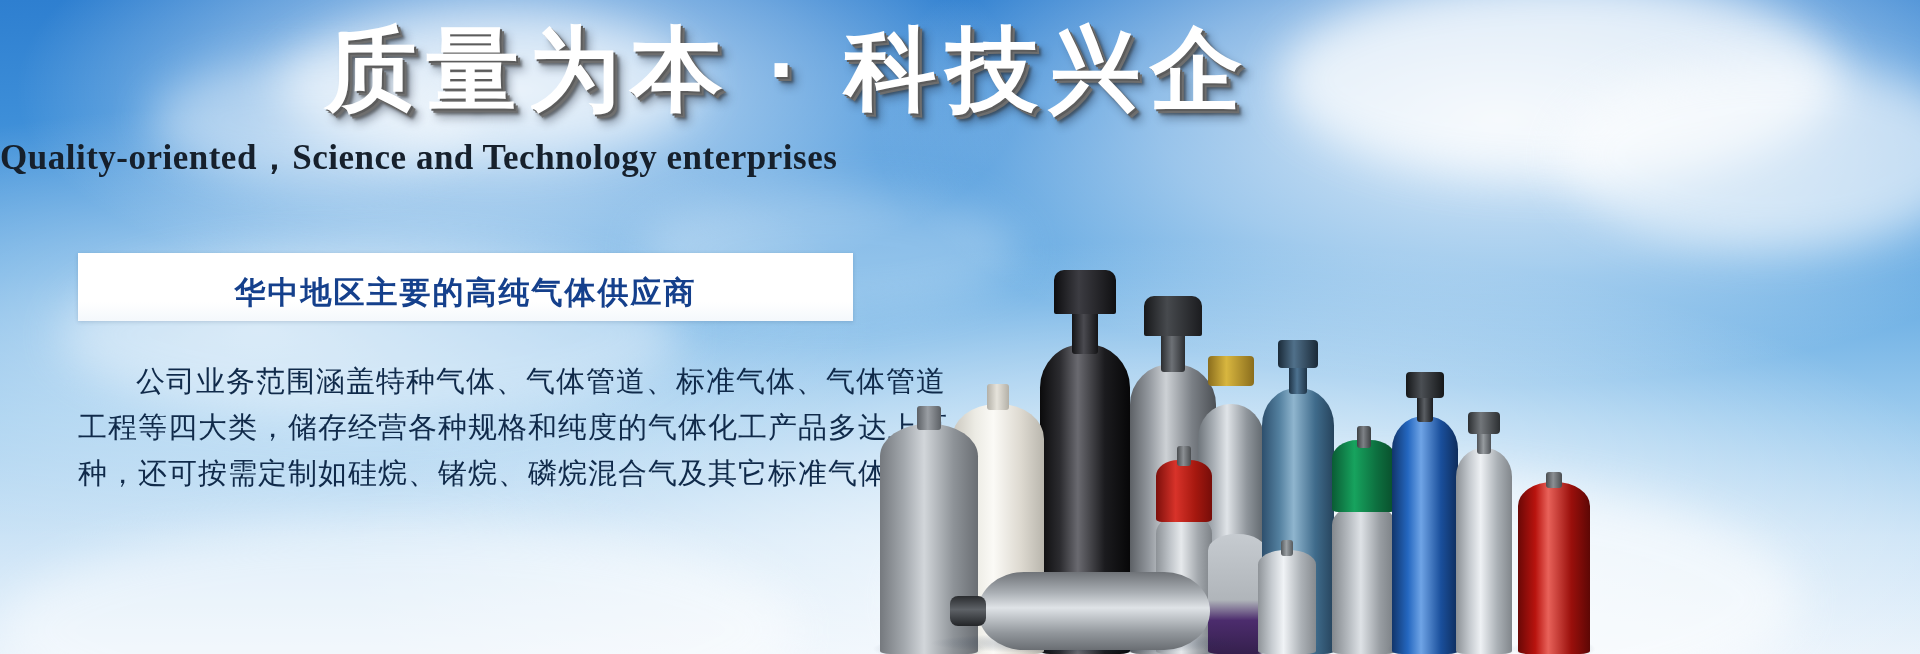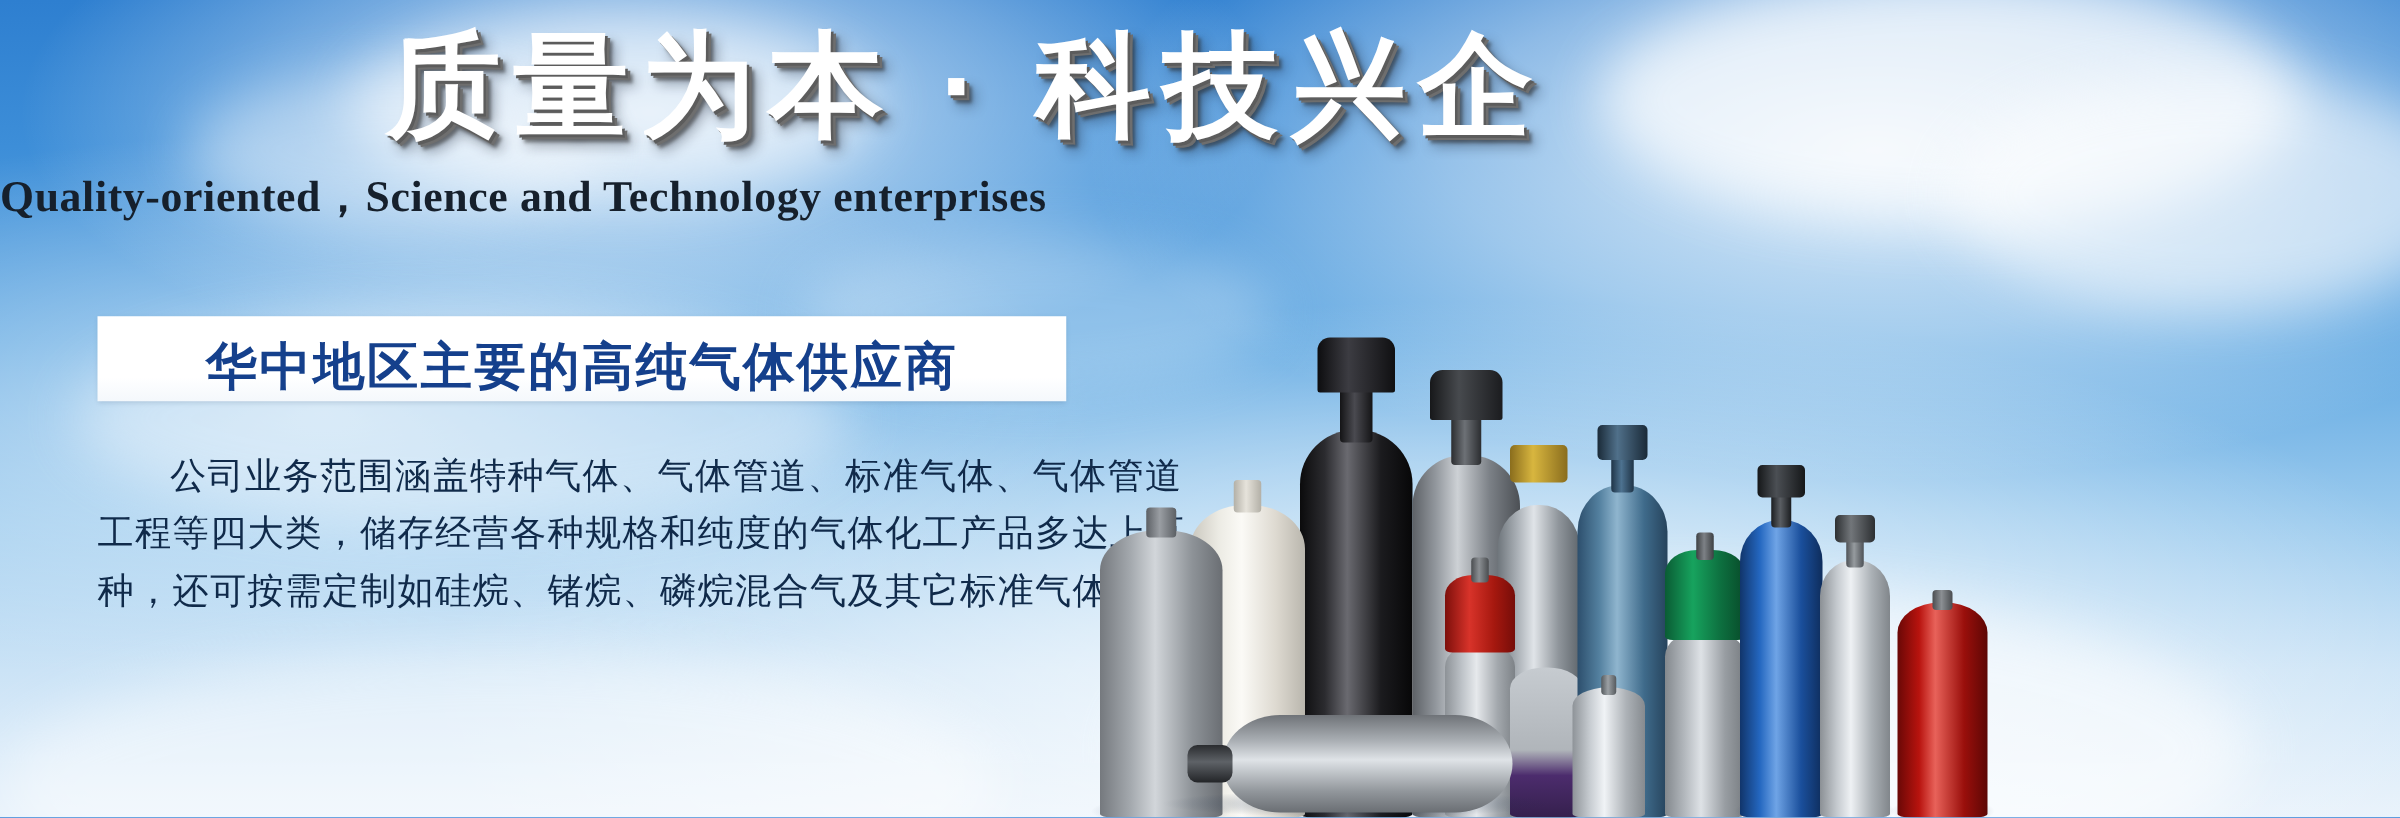--- a/index.html
+++ b/index.html
@@ -22,21 +22,21 @@
   .c1{left:280px;top:10px;width:420px;height:150px;opacity:.55;}
   .c2{left:150px;top:60px;width:330px;height:120px;opacity:.40;}
   .c3{left:1280px;top:-20px;width:560px;height:200px;opacity:.70;}
   .c4{left:1560px;top:60px;width:420px;height:190px;opacity:.55;}
   .c5{left:60px;top:250px;width:620px;height:170px;opacity:.38;}
   .c6{left:640px;top:190px;width:380px;height:120px;opacity:.30;}
   .c7{left:900px;top:470px;width:900px;height:260px;opacity:.55;}
   .c8{left:0px;top:520px;width:800px;height:220px;opacity:.45;}
 
   
-  #headline-wrap{position:absolute;left:0;top:18px;width:1545px;text-align:center;}
+  #headline-wrap{position:absolute;left:16px;top:18px;width:1545px;text-align:center;}
   #headline{
     display:inline-block;
     font-family:"Liberation Sans","DejaVu Sans",sans-serif;
     font-weight:bold;
     font-size:92px;
     line-height:1.12;
     letter-spacing:10px;
     color:#ffffff;
     text-shadow:
        2px 2px 0 #5c5c5c,
@@ -58,21 +58,21 @@
 
   
   #tagline-box{
     position:absolute;left:78px;top:253px;width:775px;height:68px;
     background:linear-gradient(180deg,#ffffff 0%,#ffffff 72%,#f4f8fc 100%);
     box-shadow:0 1px 4px rgba(20,50,90,.18);
     display:flex;align-items:center;justify-content:center;
   }
   #tagline{
     font-family:"Liberation Sans","DejaVu Sans",sans-serif;
-    font-weight:bold;font-size:41px;letter-spacing:2px;
+    font-weight:bold;font-size:31px;letter-spacing:2px;
     color:#15408c;white-space:nowrap;margin-top:12px;
   }
 
   
   #paragraph{
     position:absolute;left:78px;top:358px;width:790px;
     font-family:"Liberation Serif","DejaVu Serif",serif;
     font-size:29px;line-height:46px;color:#102a4a;
     letter-spacing:1px;
   }

